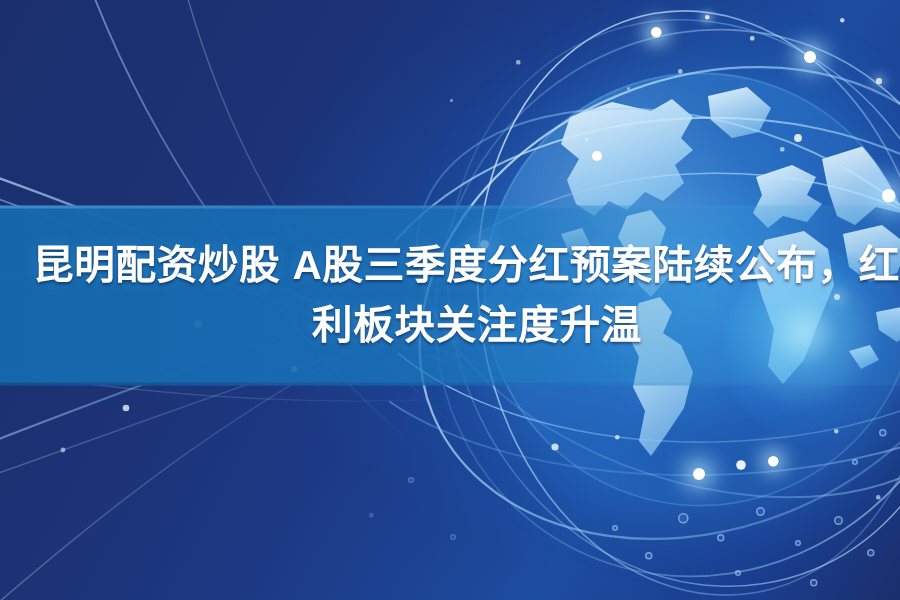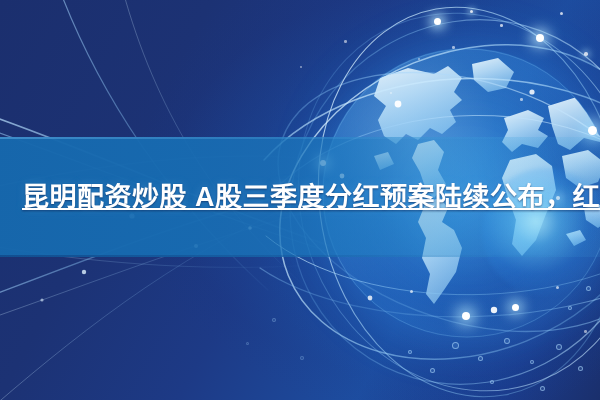--- a/index.html
+++ b/index.html
@@ -72,21 +72,20 @@
     padding:0 16px 0 22px;
   }
   .line{
     color:#ffffff;
     font-size:27px;
     font-weight:bold;
     letter-spacing:0.5px;
     line-height:40px;
     white-space:nowrap;
     text-shadow:0 1px 2px rgba(8,32,80,0.60), 0 0 10px rgba(120,200,255,0.22);
-    text-decoration:underline;
   }
   .line.l1{text-align:left;}
   .line.l2{text-align:right;padding-right:156px;}
 </style>
 </head>
 <body>
 
 <div class="banner">
 
   <div class="streaks">
@@ -250,15 +249,16 @@
     <div class="bubble" style="left:300px;top:356px;width:4px;height:4px;opacity:.5;"></div>
   </div>
 
   <div class="band">
     <div class="band-top"></div>
     <div class="band-bot"></div>
   </div>
 
   <div class="headline">
     <div class="line l1">昆明配资炒股 A股三季度分红预案陆续公布，红</div>
+    <div class="line l2">利板块关注度升温</div>
   </div>
 
 </div>
 
 </body></html>

